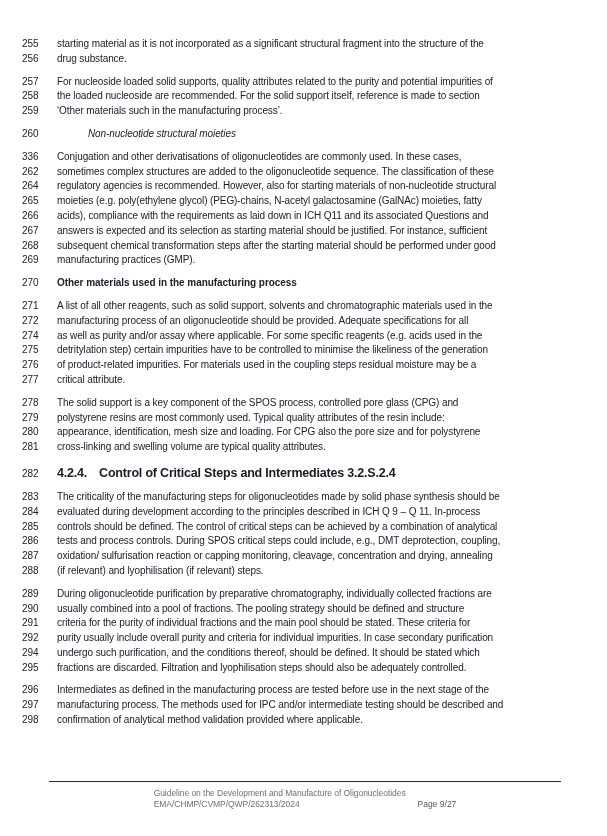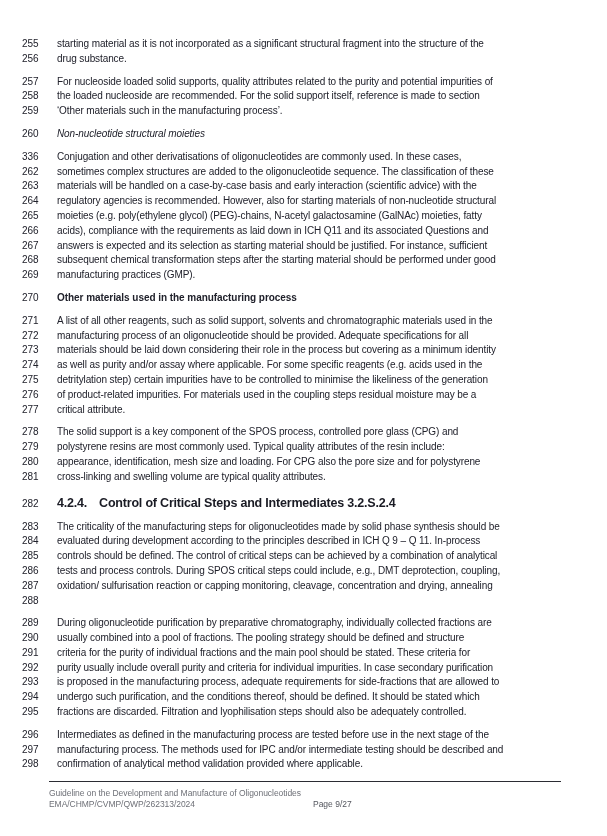--- a/index.html
+++ b/index.html
@@ -25,21 +25,21 @@
     line-height: 14.8px;
     font-size: 10px;
     white-space: nowrap;
   }
   .lineno {
     flex: 0 0 35px;
     font-size: 10px;
     color: #20212b;
   }
   .ltext { letter-spacing: -0.1px; }
-  .block.italic .ltext { font-style: italic; }
+  .block.italic .ltext { font-style: italic; margin-left: 31px; }
   .block.bold .ltext { font-weight: bold; letter-spacing: -0.05px; }
   .block.heading { margin: 2px 0 6px 0; }
   .block.heading .line { line-height: 21px; }
   .block.heading .ltext {
     font-size: 12.5px;
     font-weight: bold;
     letter-spacing: -0.2px;
     color: #1a1b24;
     text-align: center;
   }
@@ -50,21 +50,21 @@
     right: 46px;
     top: 781px;
   }
   .frule {
     border-top: 1px solid #2b2c33;
     height: 0;
     margin-bottom: 6px;
   }
   .frow {
     display: flex;
-    justify-content: flex-start;
+    justify-content: center;
     align-items: flex-end;
   }
   .fleft {
     font-size: 8.5px;
     line-height: 10.5px;
     color: #6e7077;
     letter-spacing: -0.05px;
   }
   .fright {
     font-size: 8.5px;
@@ -111,24 +111,20 @@
       <div class="block para">
         <div class="line">
           <span class="lineno">336</span>
           <span class="ltext">Conjugation and other derivatisations of oligonucleotides are commonly used. In these cases,</span>
         </div>
         <div class="line">
           <span class="lineno">262</span>
           <span class="ltext">sometimes complex structures are added to the oligonucleotide sequence. The classification of these</span>
         </div>
         <div class="line">
-          <span class="lineno">263</span>
-          <span class="ltext">materials will be handled on a case-by-case basis and early interaction (scientific advice) with the</span>
-        </div>
-        <div class="line">
           <span class="lineno">264</span>
           <span class="ltext">regulatory agencies is recommended. However, also for starting materials of non-nucleotide structural</span>
         </div>
         <div class="line">
           <span class="lineno">265</span>
           <span class="ltext">moieties (e.g. poly(ethylene glycol) (PEG)-chains, N-acetyl galactosamine (GalNAc) moieties, fatty</span>
         </div>
         <div class="line">
           <span class="lineno">266</span>
           <span class="ltext">acids), compliance with the requirements as laid down in ICH Q11 and its associated Questions and</span>
@@ -155,24 +151,20 @@
       <div class="block para">
         <div class="line">
           <span class="lineno">271</span>
           <span class="ltext">A list of all other reagents, such as solid support, solvents and chromatographic materials used in the</span>
         </div>
         <div class="line">
           <span class="lineno">272</span>
           <span class="ltext">manufacturing process of an oligonucleotide should be provided. Adequate specifications for all</span>
         </div>
         <div class="line">
-          <span class="lineno">273</span>
-          <span class="ltext">materials should be laid down considering their role in the process but covering as a minimum identity</span>
-        </div>
-        <div class="line">
           <span class="lineno">274</span>
           <span class="ltext">as well as purity and/or assay where applicable. For some specific reagents (e.g. acids used in the</span>
         </div>
         <div class="line">
           <span class="lineno">275</span>
           <span class="ltext">detritylation step) certain impurities have to be controlled to minimise the likeliness of the generation</span>
         </div>
         <div class="line">
           <span class="lineno">276</span>
           <span class="ltext">of product-related impurities. For materials used in the coupling steps residual moisture may be a</span>
@@ -222,42 +214,39 @@
         <div class="line">
           <span class="lineno">286</span>
           <span class="ltext">tests and process controls. During SPOS critical steps could include, e.g., DMT deprotection, coupling,</span>
         </div>
         <div class="line">
           <span class="lineno">287</span>
           <span class="ltext">oxidation/ sulfurisation reaction or capping monitoring, cleavage, concentration and drying, annealing</span>
         </div>
         <div class="line">
           <span class="lineno">288</span>
+          <span class="ltext">(if relevant) and lyophilisation (if relevant) steps.</span>
         </div>
       </div>
       <div class="block para">
         <div class="line">
           <span class="lineno">289</span>
           <span class="ltext">During oligonucleotide purification by preparative chromatography, individually collected fractions are</span>
         </div>
         <div class="line">
           <span class="lineno">290</span>
           <span class="ltext">usually combined into a pool of fractions. The pooling strategy should be defined and structure</span>
         </div>
         <div class="line">
           <span class="lineno">291</span>
           <span class="ltext">criteria for the purity of individual fractions and the main pool should be stated. These criteria for</span>
         </div>
         <div class="line">
           <span class="lineno">292</span>
           <span class="ltext">purity usually include overall purity and criteria for individual impurities. In case secondary purification</span>
-        </div>
-        <div class="line">
-          <span class="lineno">293</span>
-          <span class="ltext">is proposed in the manufacturing process, adequate requirements for side-fractions that are allowed to</span>
         </div>
         <div class="line">
           <span class="lineno">294</span>
           <span class="ltext">undergo such purification, and the conditions thereof, should be defined. It should be stated which</span>
         </div>
         <div class="line">
           <span class="lineno">295</span>
           <span class="ltext">fractions are discarded. Filtration and lyophilisation steps should also be adequately controlled.</span>
         </div>
       </div>

